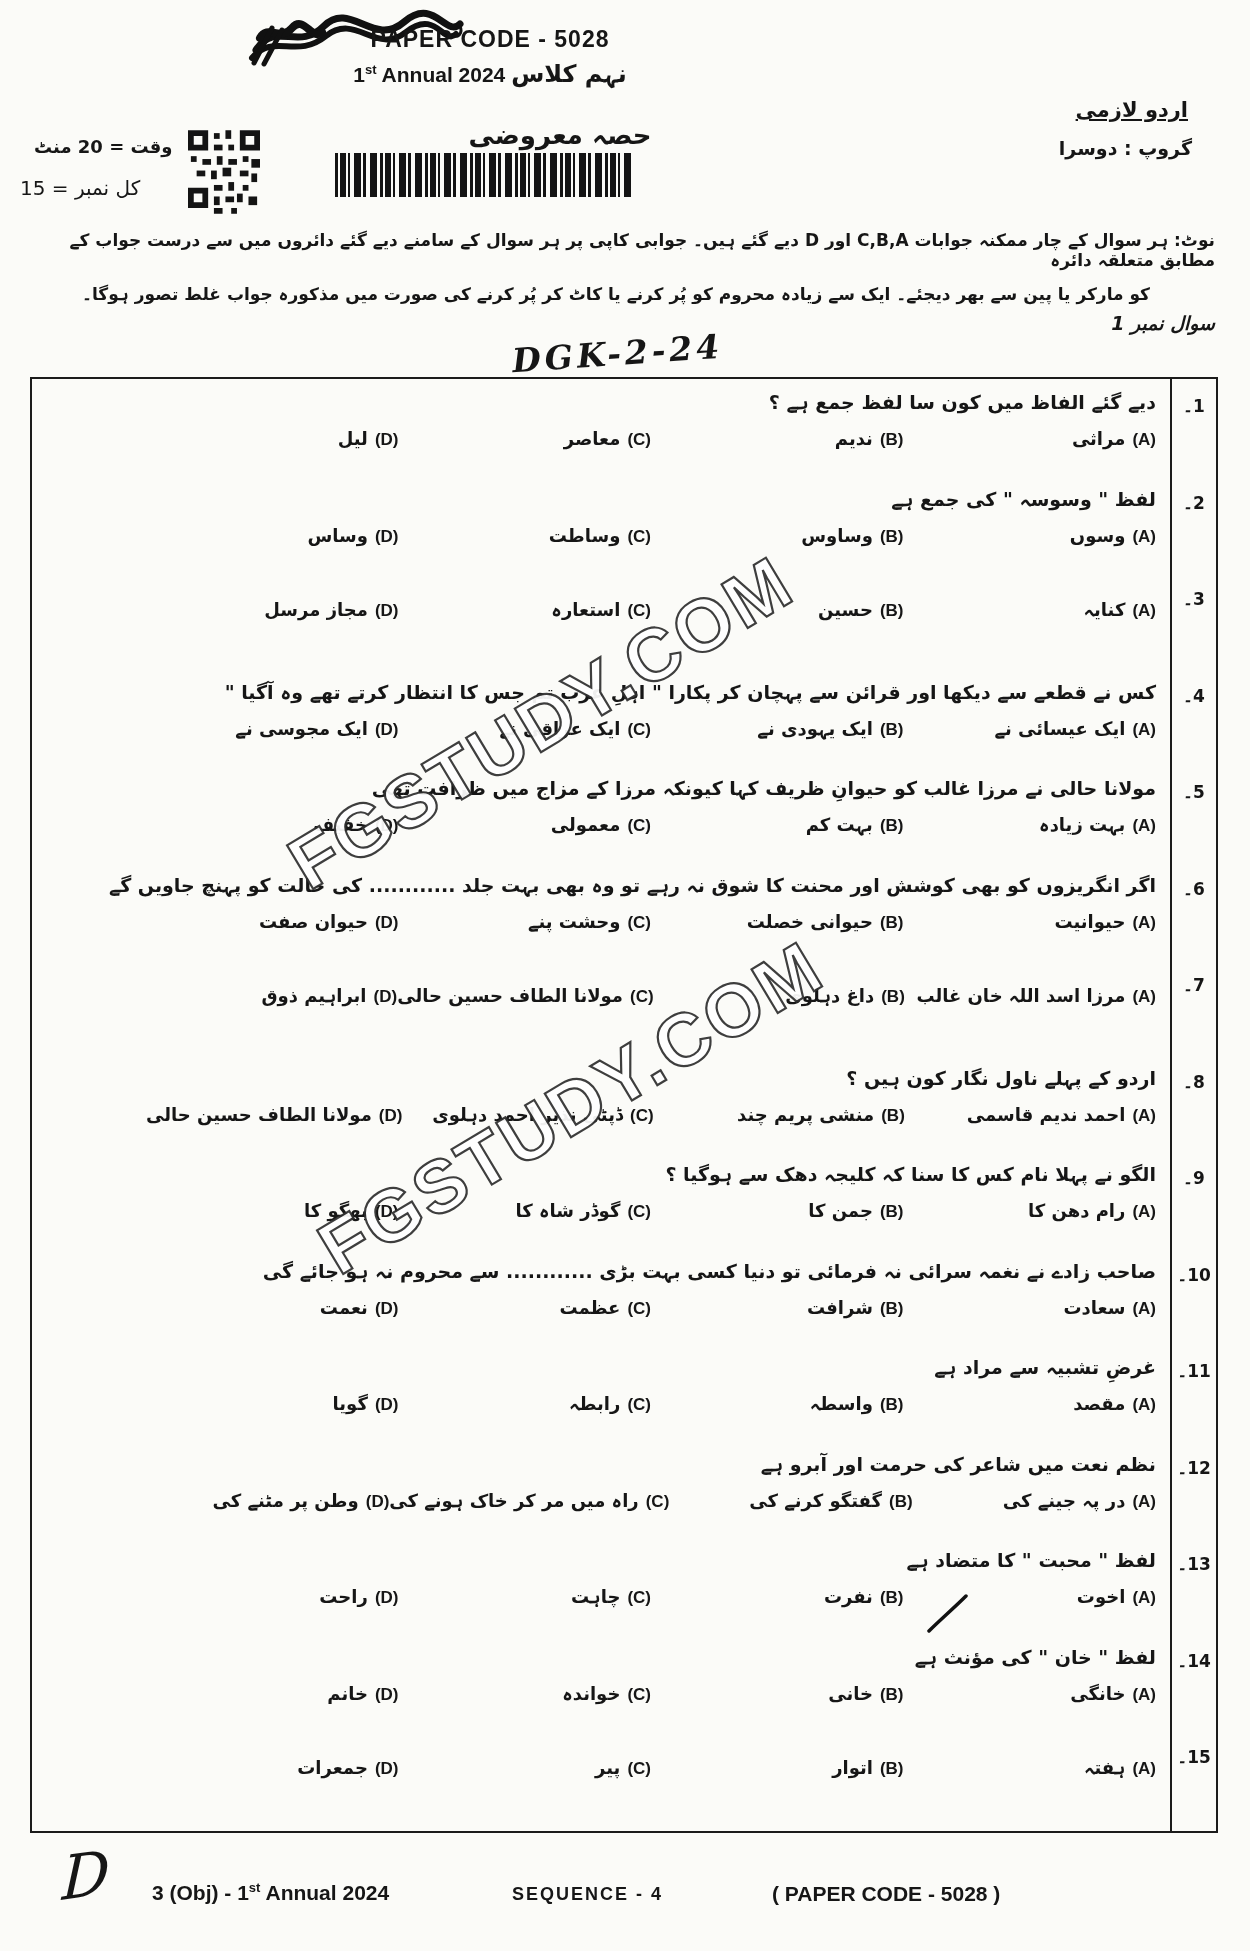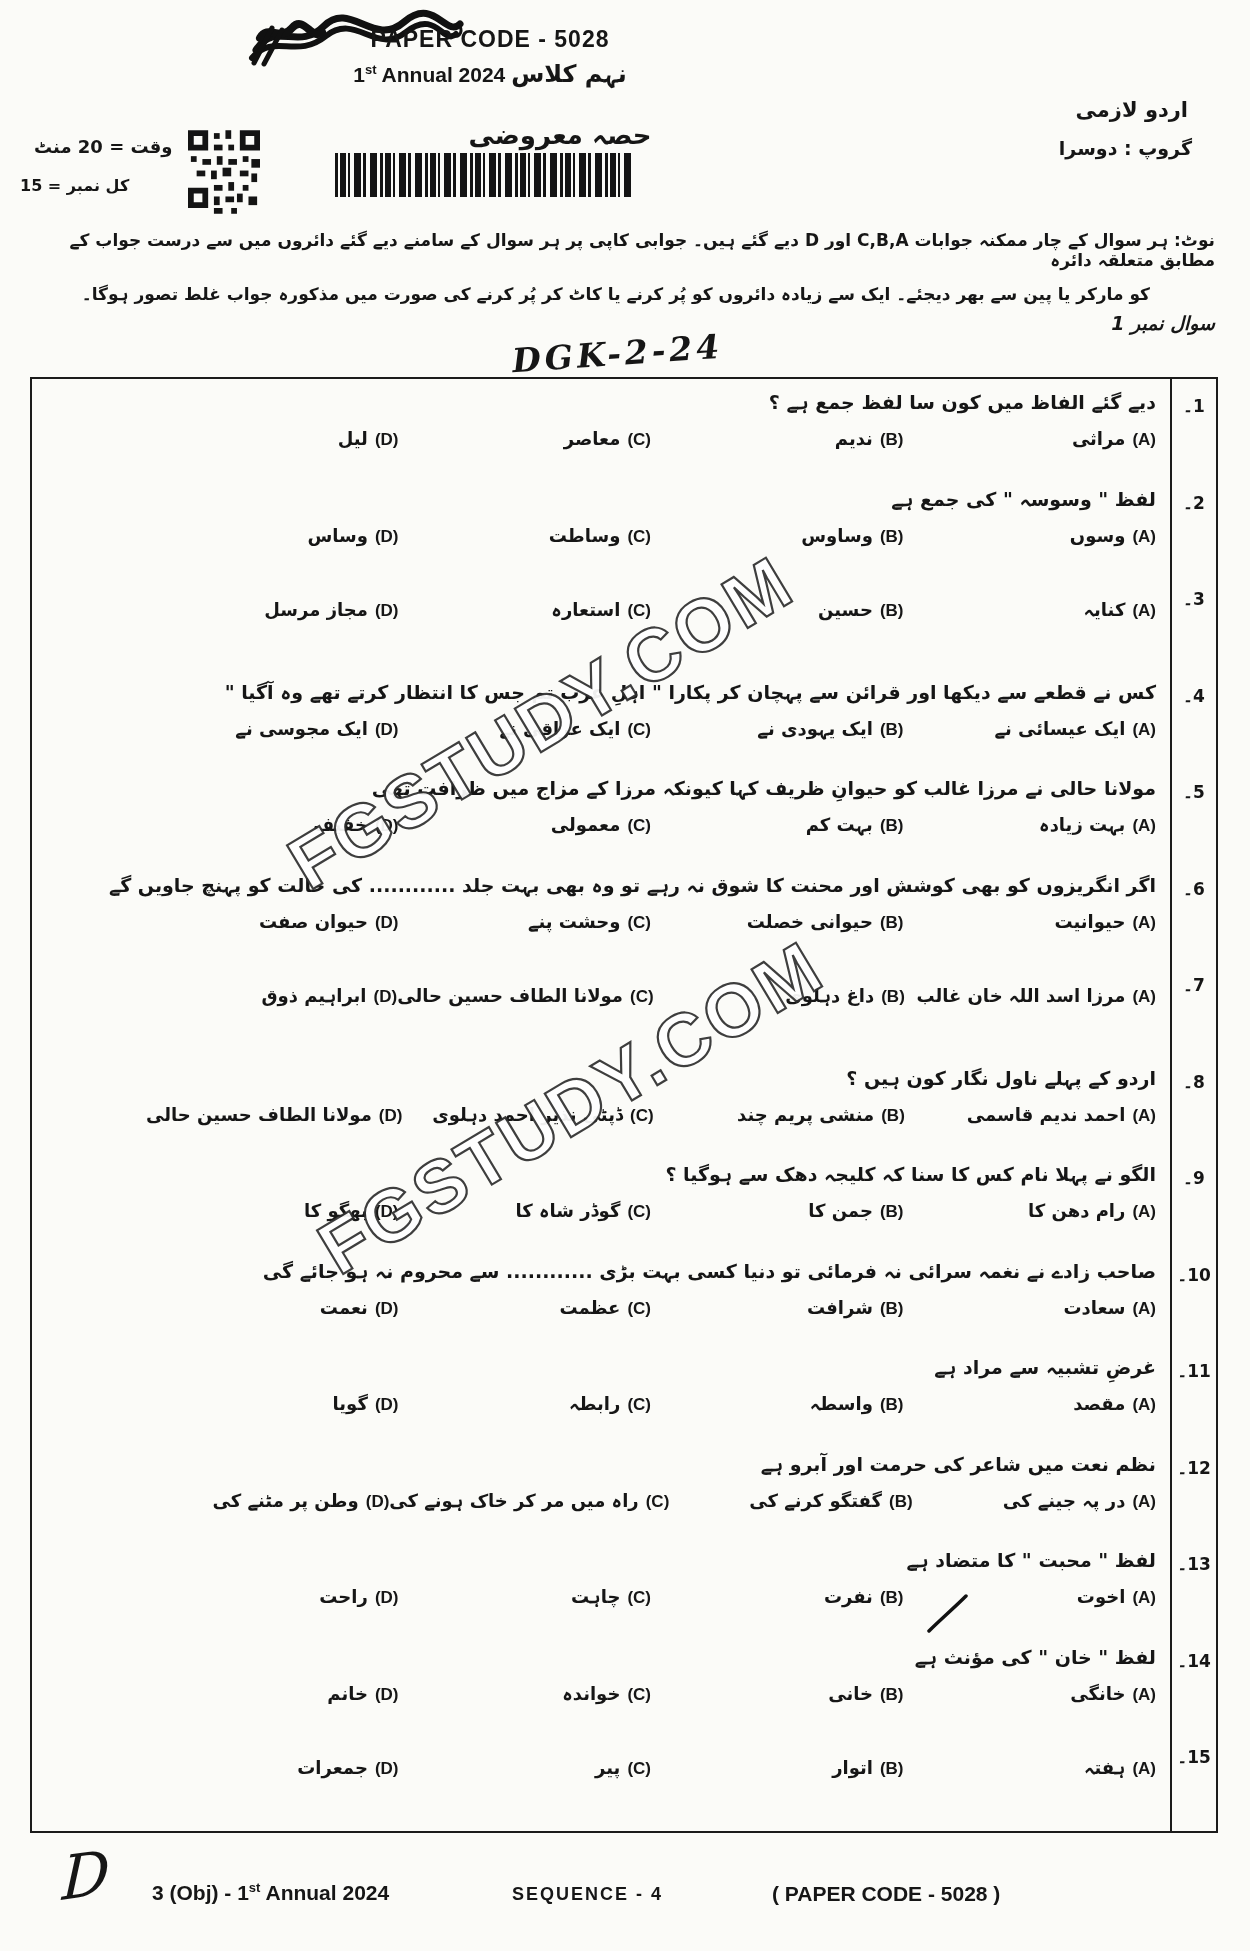--- a/index.html
+++ b/index.html
@@ -12,24 +12,24 @@
   .urdu{direction:rtl;font-family:"DejaVu Sans",sans-serif;}
 
   
   .scribble{left:246px;top:8px;}
   .paper-code{left:280px;top:26px;width:420px;text-align:center;
     font:bold 23px "Liberation Sans",sans-serif;letter-spacing:1px;}
   .annual{left:280px;top:60px;width:420px;text-align:center;
     font:bold 21px "Liberation Sans",sans-serif;}
   .annual sup{font-size:13px;}
   .annual .cls{font-family:"DejaVu Sans",sans-serif;font-size:24px;font-weight:bold;text-align:center;}
-  .subject{right:62px;top:98px;font-size:21px;font-weight:bold;}
+  .subject{right:62px;top:98px;font-size:21px;font-weight:bold;text-decoration:underline;}
   .group{right:58px;top:137px;font-size:19px;font-weight:bold;}
   .time{left:34px;top:136px;font-size:18px;font-weight:bold;}
-  .marks{left:20px;top:176px;font-size:16px;font-weight:bold;}
+  .marks{left:20px;top:176px;font-size:20px;font-weight:normal;}
   .qr{left:188px;top:130px;}
   .section-title{left:430px;top:120px;width:260px;text-align:center;
     font-size:26px;font-weight:bold;}
   .barcode{left:335px;top:153px;width:296px;height:44px;
     background:repeating-linear-gradient(90deg,
       #141414 0 3px,#fbfbf8 3px 5px,
       #141414 5px 11px,#fbfbf8 11px 13px,
       #141414 13px 15px,#fbfbf8 15px 19px,
       #141414 19px 26px,#fbfbf8 26px 28px,
       #141414 28px 31px,#fbfbf8 31px 35px,
@@ -126,21 +126,21 @@
       <rect x="21" y="23" width="3" height="3"></rect>
     <rect x="9" y="27" width="3" height="2"></rect>
       <rect x="15" y="27" width="2" height="2"></rect>
   </g>
 </svg>
 
 <div class="abs urdu section-title">حصہ معروضی</div>
 <div class="abs barcode"></div>
 
 <div class="abs urdu note1">نوٹ:   ہر سوال کے چار ممکنہ جوابات C,B,A اور D دیے گئے ہیں۔ جوابی کاپی پر ہر سوال کے سامنے دیے گئے دائروں میں سے درست جواب کے مطابق متعلقہ دائرہ</div>
-<div class="abs urdu note2">کو مارکر یا پین سے بھر دیجئے۔ ایک سے زیادہ دائروں کو پُر کرنے یا کاٹ کر پُر کرنے کی صورت میں مذکورہ جواب غلط تصور ہوگا۔</div>
+<div class="abs urdu note2">کو مارکر یا پین سے بھر دیجئے۔ ایک سے زیادہ محروم کو پُر کرنے یا کاٹ کر پُر کرنے کی صورت میں مذکورہ جواب غلط تصور ہوگا۔</div>
 
 <div class="abs urdu qheader">سوال نمبر 1</div>
 <div class="abs hw-code">DGK-2-24</div>
 
 <div class="abs wm wm1">FGSTUDY.COM</div>
 <div class="abs wm wm2">FGSTUDY.COM</div>
 
 <div class="abs box">
   <div class="numline"></div>
   <div class="qlist">

